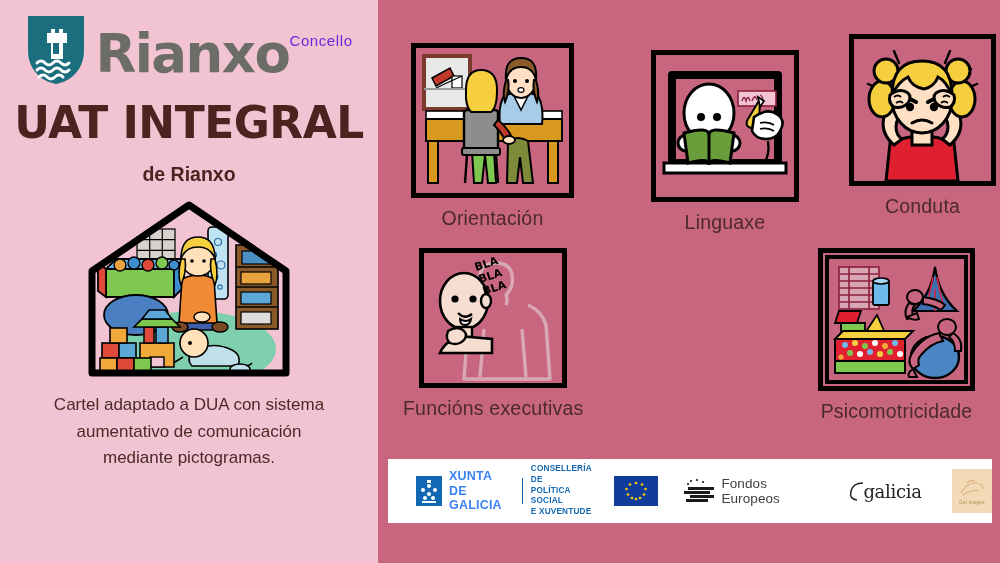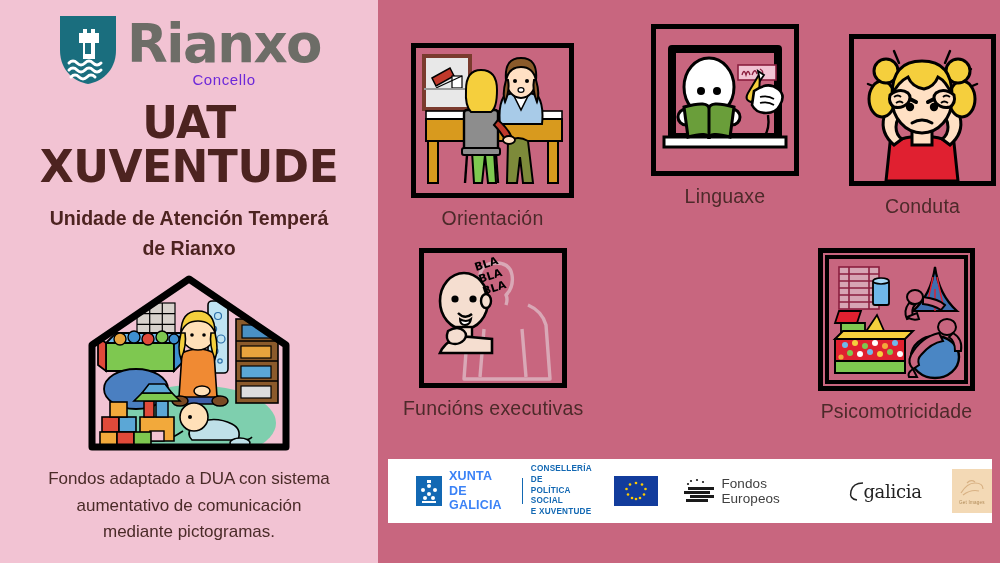--- a/index.html
+++ b/index.html
@@ -12,21 +12,21 @@
 
   
   .left{
     width:378px;height:563px;background:#f2c3d3;
     position:relative;flex:0 0 378px;
     display:flex;flex-direction:column;align-items:center;
   }
   .brand{display:flex;align-items:center;margin-top:9px;height:82px;}
   .shield{width:62px;height:74px;position:relative;}
   .shield svg{display:block;}
-  .brandtext{margin-left:8px;display:flex;flex-direction:column;justify-content:center;margin-top:8px;}
+  .brandtext{margin-left:8px;display:flex;flex-direction:row;justify-content:center;margin-top:8px;}
   .brand-main{
     font-size:53px;font-weight:bold;color:#6d6d67;line-height:.92;
     letter-spacing:-1.5px;font-family:"DejaVu Sans", sans-serif;
   }
   .brand-sub{
     font-size:15px;color:#6d28d9;letter-spacing:.6px;margin-top:2px;
     text-align:center;font-family:"Liberation Sans", sans-serif;
   }
 
   .title{
@@ -60,21 +60,21 @@
     position:relative;overflow:hidden;
   }
   .frame svg{display:block;}
   .caption{
     margin-top:9px;font-size:19.5px;color:#4d2a2a;
     text-align:center;white-space:nowrap;letter-spacing:.2px;
   }
 
   
   .c-orient{left:33px;top:43px;}
-  .c-ling{left:245px;top:24px;padding-left:28px;}
+  .c-ling{left:245px;top:50px;padding-left:28px;}
   .c-cond{left:455px;top:34px;padding-left:16px;}
   .c-func{left:25px;top:248px;}
   .c-psico{left:440px;top:248px;}
 
   
   .footer{
     position:absolute;left:10px;top:459px;width:604px;height:64px;
     background:#ffffff;display:flex;align-items:center;
   }
   .f-item{display:flex;align-items:center;}
@@ -126,24 +126,23 @@
             <path d="M14 64 q4 -4 8 0 q4 4 8 0 q4 -4 8 0"></path>
           </g>
         </svg>
       </div>
       <div class="brandtext">
         <div class="brand-main">Rianxo</div>
         <div class="brand-sub">Concello</div>
       </div>
     </div>
 
-    <div class="title">UAT XUVENTUDE</div>
+    <div class="title">UAT INTEGRAL</div>
 
     <div class="subtitle">
-      <div>Unidade de Atención Temperá</div>
       <div>de Rianxo</div>
     </div>
 
     <div class="house-wrap">
       <svg width="210" height="185" viewBox="0 0 210 185">
         <defs>
           <clipPath id="houseClip">
             <path d="M8 176 V74 L105 8 L202 74 V176 Z"></path>
           </clipPath>
         </defs>
@@ -235,21 +234,21 @@
             <rect x="16" y="161" width="17" height="15" fill="#f2a93b"></rect>
             <rect x="33" y="161" width="17" height="15" fill="#e04a3a"></rect>
             <rect x="50" y="161" width="17" height="15" fill="#7ec850"></rect>
           </g>
         </g>
         <path d="M8 176 V74 L105 8 L202 74 V176 Z" fill="none" stroke="#000" stroke-width="7" stroke-linejoin="round"></path>
       </svg>
     </div>
 
     <div class="footnote">
-      <div>Fondos adaptado a DUA con sistema</div>
+      <div>Cartel adaptado a DUA con sistema</div>
       <div>aumentativo de comunicación</div>
       <div>mediante pictogramas.</div>
     </div>
   </div>
 
   <div class="right">
     <div class="grid">
 
       <div class="cell c-orient">
         <div class="frame" style="width:163px;height:155px">

